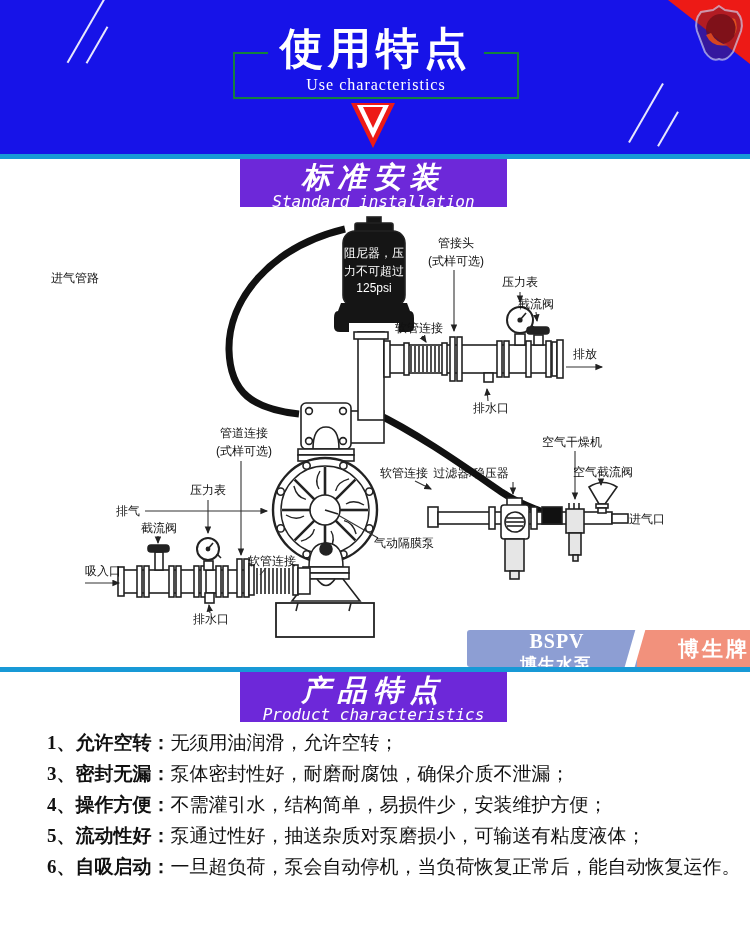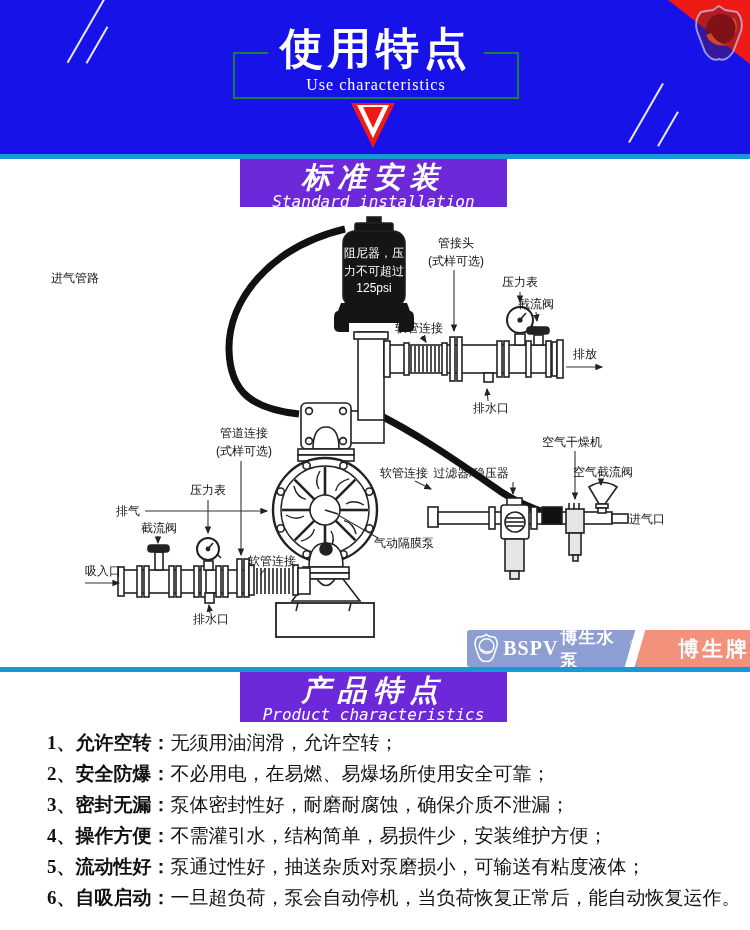--- a/index.html
+++ b/index.html
@@ -34,21 +34,21 @@
 
   
   .diagram{position:absolute;left:45px;top:215px;}
   .diagram text{font-family:"Liberation Sans",sans-serif;font-size:12px;fill:#111;}
   .diagram .dmp{fill:#fff;}
   .lbl{text-anchor:middle;}
 
   
   .logo-bar{position:absolute;left:467px;top:630px;width:283px;height:37px;display:flex;}
   .logo-left{position:relative;width:170px;height:37px;background:#8d9ed3;border-radius:3px 0 0 3px;
-             display:flex;align-items:center;padding-left:6px;box-sizing:border-box;}
+             display:flex;align-items:center;padding-left:6px;box-sizing:border-box;flex-direction:column;}
   .logo-right{position:relative;flex:1;background:#f2917c;display:flex;align-items:center;justify-content:flex-end;}
   .logo-slash{position:absolute;left:163px;top:0;width:10px;height:37px;background:#fff;transform:skewX(-16deg);z-index:2;}
   .logo-abbr{color:#fff;font-weight:bold;font-family:"Liberation Serif",serif;font-size:20px;letter-spacing:1px;margin-left:4px;}
   .logo-cn{color:#fff;font-weight:bold;font-size:17px;margin-left:2px;letter-spacing:1px;}
   .logo-reg{color:#fff;font-size:9px;vertical-align:top;position:relative;top:-6px;}
   .logo-badge{color:#fff;font-weight:bold;font-size:21px;letter-spacing:3px;}
 
   
   .features{position:absolute;left:47px;top:733px;width:665px;font-family:"Liberation Serif",serif;}
   .feat-row{height:20px;line-height:20px;margin-bottom:11px;font-size:19px;color:#111;white-space:nowrap;}
@@ -366,23 +366,20 @@
   <div class="banner" style="top:672px;height:50px;">
     <div class="b-cn">产品特点</div>
     <div class="b-en">Product characteristics</div>
   </div>
 
   <div class="features">
     <div class="feat-row">
       <span class="feat-num">1、</span><span class="feat-label">允许空转：</span><span class="feat-desc">无须用油润滑，允许空转；</span>
     </div>
     <div class="feat-row">
-      <span class="feat-num">2、</span><span class="feat-label">安全防爆：</span><span class="feat-desc">不必用电，在易燃、易爆场所使用安全可靠；</span>
-    </div>
-    <div class="feat-row">
       <span class="feat-num">3、</span><span class="feat-label">密封无漏：</span><span class="feat-desc">泵体密封性好，耐磨耐腐蚀，确保介质不泄漏；</span>
     </div>
     <div class="feat-row">
       <span class="feat-num">4、</span><span class="feat-label">操作方便：</span><span class="feat-desc">不需灌引水，结构简单，易损件少，安装维护方便；</span>
     </div>
     <div class="feat-row">
       <span class="feat-num">5、</span><span class="feat-label">流动性好：</span><span class="feat-desc">泵通过性好，抽送杂质对泵磨损小，可输送有粘度液体；</span>
     </div>
     <div class="feat-row">
       <span class="feat-num">6、</span><span class="feat-label">自吸启动：</span><span class="feat-desc">一旦超负荷，泵会自动停机，当负荷恢复正常后，能自动恢复运作。</span>

